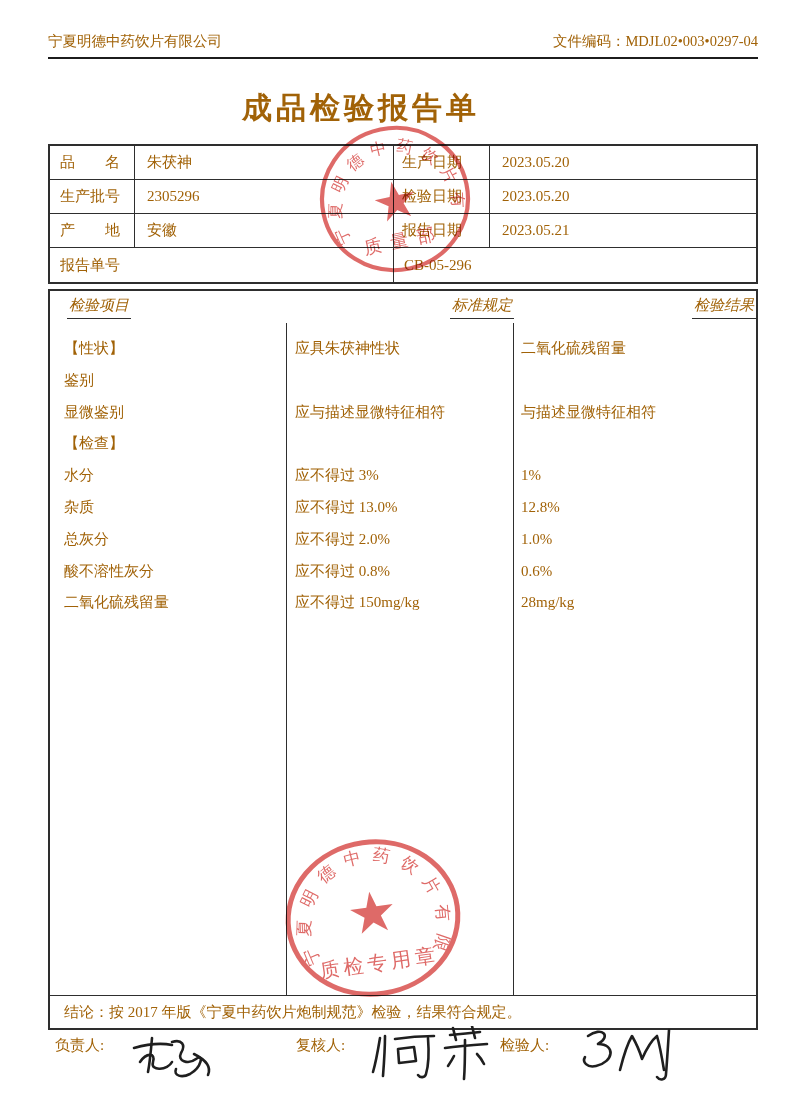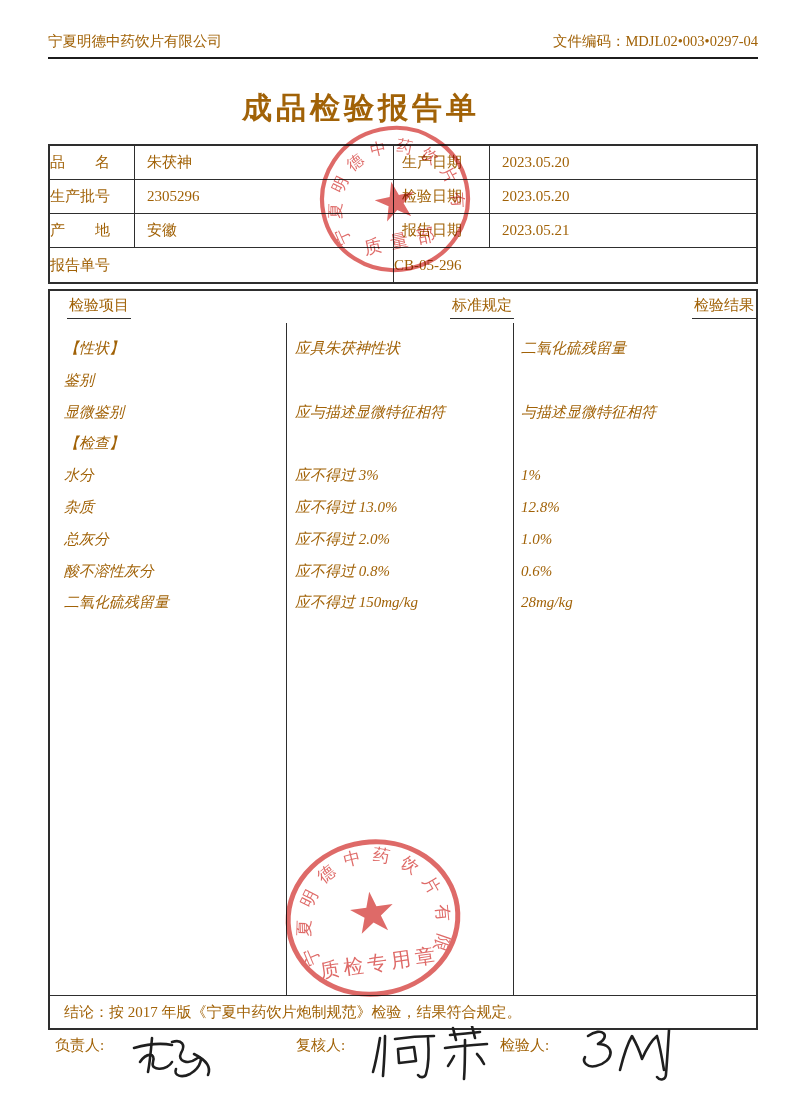--- a/index.html
+++ b/index.html
@@ -13,37 +13,37 @@
 
   .doc-title{position:absolute;left:15px;top:88px;width:692px;text-align:center;
              font-size:30px;font-weight:bold;letter-spacing:4px;}
 
   
   .info-table{position:absolute;left:48px;top:144px;width:710px;height:140px;
               border:2px solid #2e2e2e;box-sizing:border-box;display:grid;
               grid-template-columns:85px 259px 96px 266px;grid-template-rows:repeat(4,1fr);
               font-size:15px;}
   .info-table .cell{border-right:1px solid #2e2e2e;border-bottom:1px solid #2e2e2e;
-                    display:flex;align-items:center;box-sizing:border-box;}
+                    display:flex;align-items:center;box-sizing:border-box;padding-left:10px;}
   .info-table .cell.lastcol{border-right:none;}
   .info-table .cell.lastrow{border-bottom:none;}
   .info-table .cell.val{padding-left:12px;}
   .info-table .cell.lab2{padding-left:8px;}
   .span2a{grid-column:1 / 3;}
   .span2b{grid-column:3 / 5;}
 
   
   .main-table{position:absolute;left:48px;top:289px;width:710px;height:741px;
               border:2px solid #2e2e2e;box-sizing:border-box;display:grid;
               grid-template-rows:32px 1fr 33px;font-size:15px;}
   .mt-header{display:grid;grid-template-columns:237px 227px 242px;}
   .mt-header .hcell{display:flex;align-items:center;justify-content:flex-end;}
   .mt-header .hcell.first{justify-content:flex-start;padding-left:17px;}
-  .hline{border-bottom:1px solid #2e2e2e;padding:0 2px 3px 2px;}
-  .mt-body{display:grid;grid-template-columns:237px 227px 242px;font-style:italic;}
+  .hline{border-bottom:1px solid #2e2e2e;padding:0 2px 3px 2px;font-style:italic;}
+  .mt-body{display:grid;grid-template-columns:237px 227px 242px;}
   .mt-col{border-right:1px solid #2e2e2e;box-sizing:border-box;padding-top:10px;line-height:31.8px;}
   .mt-col.lastcol{border-right:none;}
   .mt-col.c1{padding-left:14px;}
   .mt-col.c2{padding-left:8px;}
   .mt-col.c3{padding-left:7px;}
   .mt-line{height:31.8px;white-space:nowrap;}
   .mt-conclusion{border-top:1px solid #2e2e2e;display:flex;align-items:center;padding-left:14px;}
 
   
 

